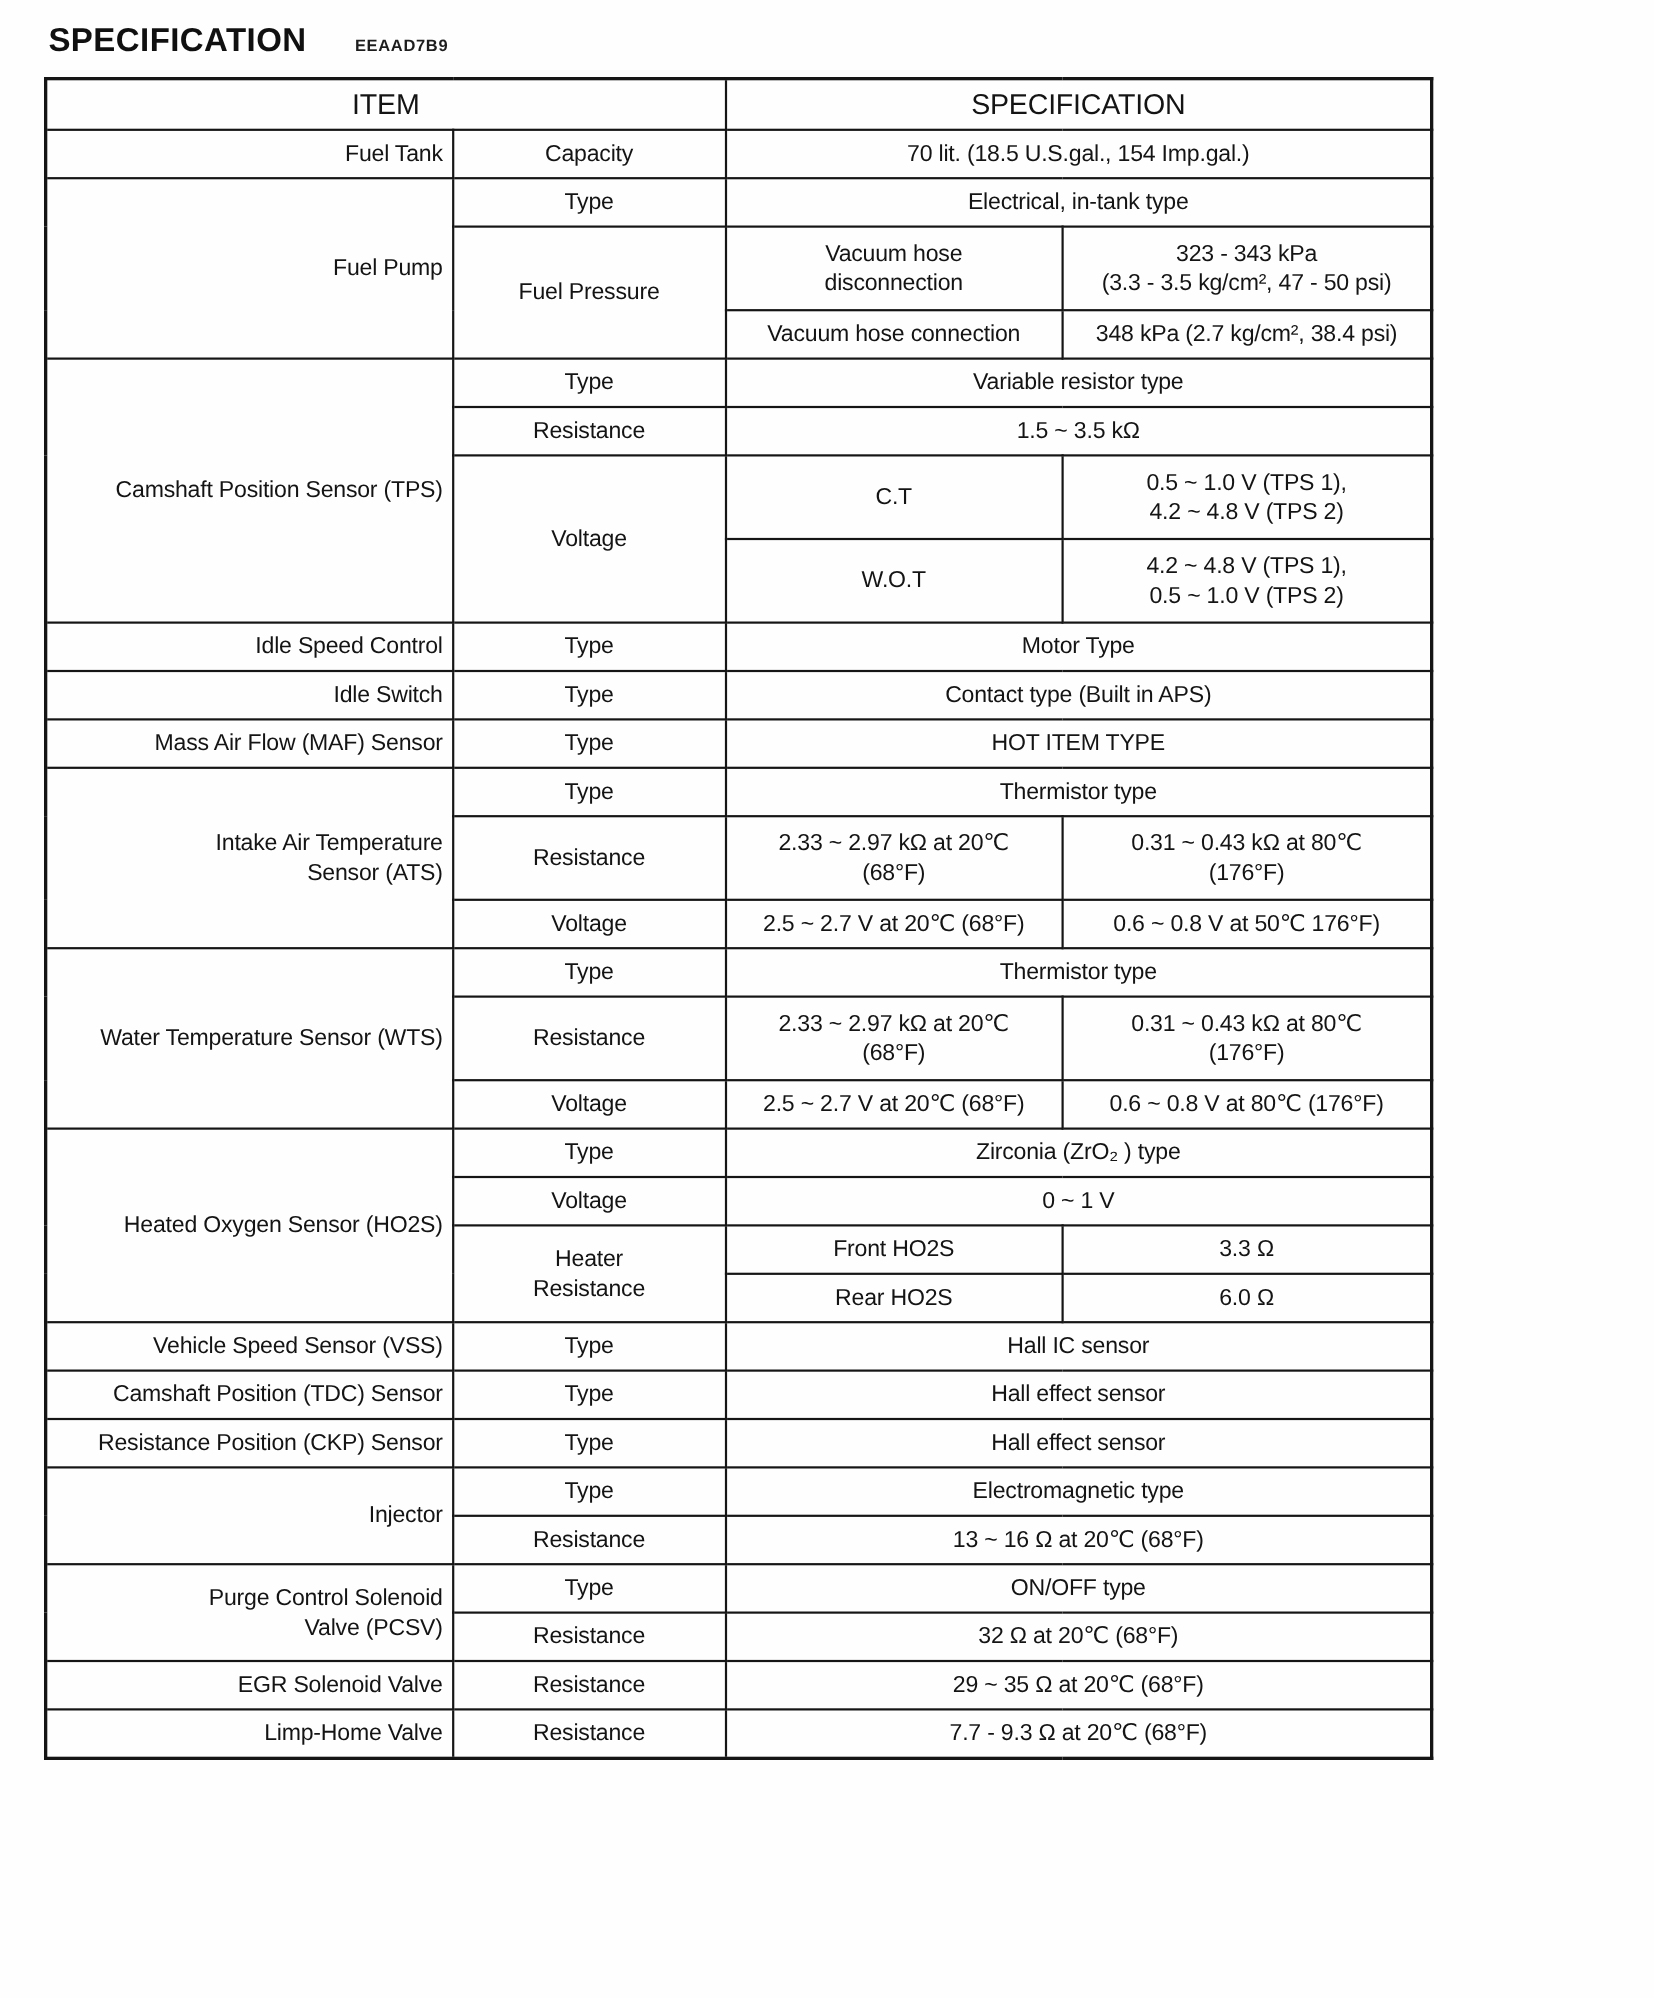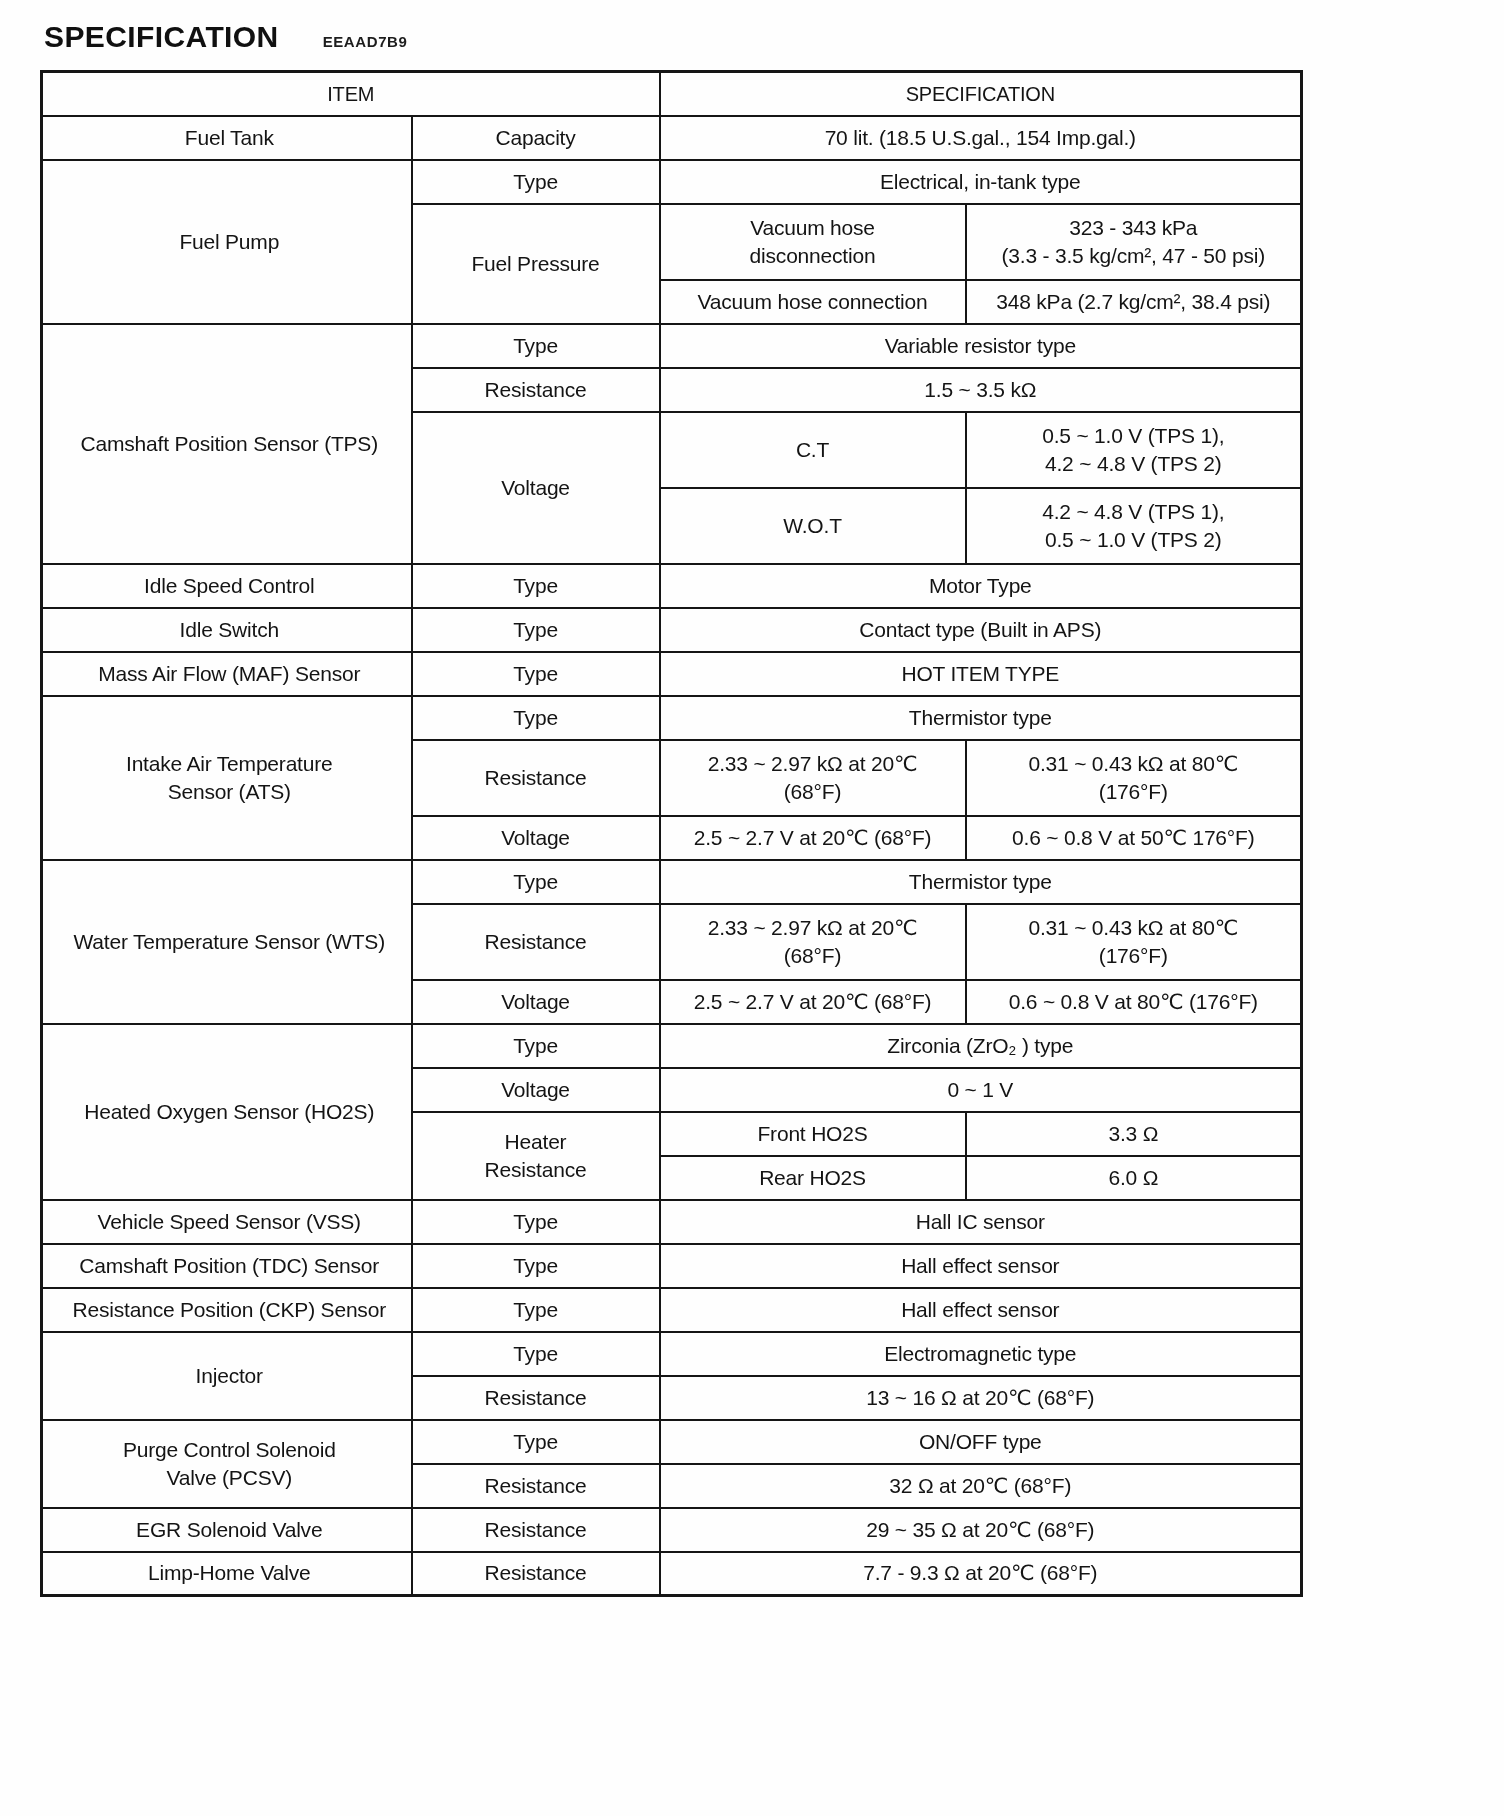--- a/index.html
+++ b/index.html
@@ -54,26 +54,26 @@
     letter-spacing: -0.2px;
     padding: 5px 8px;
     text-align: center;
     vertical-align: middle;
     white-space: pre-line;
     color: #141414;
   }
   .spec-table th {
     font-weight: 400;
     height: 42px;
-    font-size: 20px;
+    font-size: 26px;
   }
   .spec-table tr { height: 44px; }
   .spec-table tr.tall { height: 76px; }
   .spec-table td.item {
-    text-align: center;
+    text-align: right;
     padding-left: 13px;
   }
 </style>
 </head>
 <body>
 
 <div class="page">
 
   <div class="title-row">
     <h1 class="page-title">SPECIFICATION</h1>

